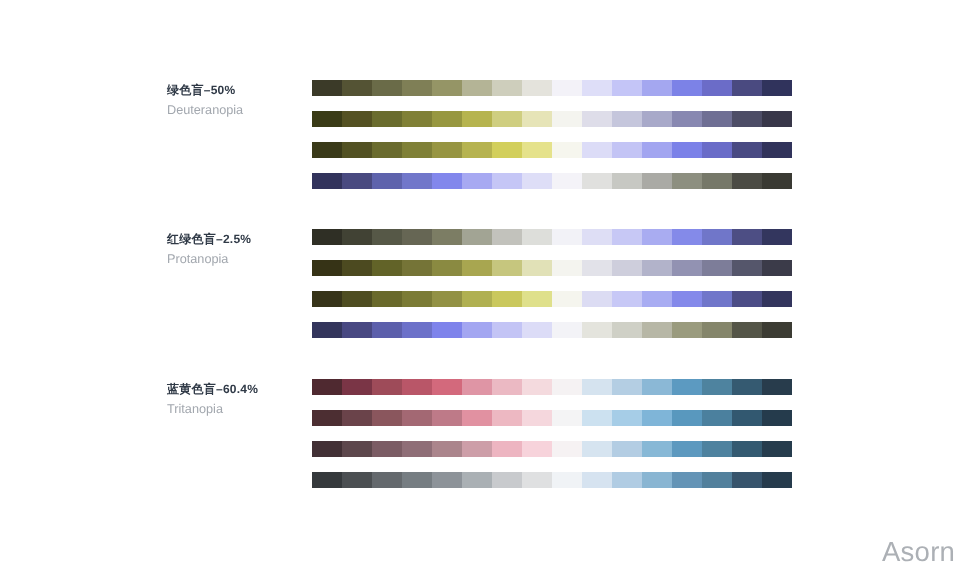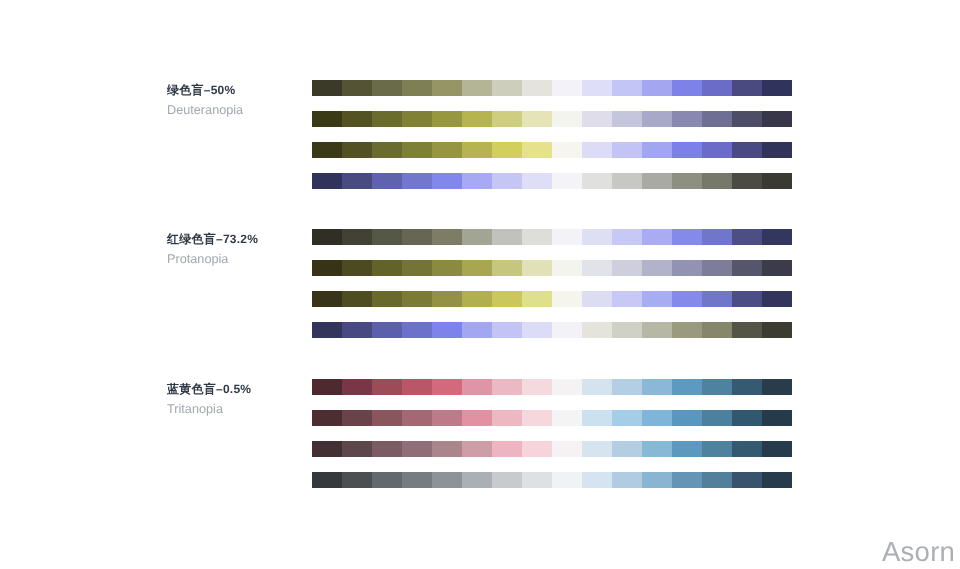--- a/index.html
+++ b/index.html
@@ -96,21 +96,21 @@
         <div class="sw" style="background-color: rgb(170, 170, 165);"></div>
         <div class="sw" style="background-color: rgb(141, 143, 128);"></div>
         <div class="sw" style="background-color: rgb(118, 120, 105);"></div>
         <div class="sw" style="background-color: rgb(75, 75, 68);"></div>
         <div class="sw" style="background-color: rgb(58, 58, 51);"></div>
       </div>
     </div>
   </div>
   <div class="group" style="top:0">
     <div class="label" style="top:233px">
-      <div class="zh">红绿色盲–73.2%</div>
+      <div class="zh">红绿色盲–2.5%</div>
       <div class="en">Protanopia</div>
     </div>
     <div class="bars" style="top:229.2px">
       <div class="bar" style="top:0.0px">
         <div class="sw" style="background-color: rgb(47, 47, 37);"></div>
         <div class="sw" style="background-color: rgb(65, 66, 52);"></div>
         <div class="sw" style="background-color: rgb(86, 88, 71);"></div>
         <div class="sw" style="background-color: rgb(102, 102, 84);"></div>
         <div class="sw" style="background-color: rgb(124, 125, 100);"></div>
         <div class="sw" style="background-color: rgb(162, 164, 148);"></div>
@@ -176,21 +176,21 @@
         <div class="sw" style="background-color: rgb(183, 183, 166);"></div>
         <div class="sw" style="background-color: rgb(154, 155, 126);"></div>
         <div class="sw" style="background-color: rgb(133, 134, 107);"></div>
         <div class="sw" style="background-color: rgb(84, 85, 71);"></div>
         <div class="sw" style="background-color: rgb(60, 60, 51);"></div>
       </div>
     </div>
   </div>
   <div class="group" style="top:0">
     <div class="label" style="top:382.5px">
-      <div class="zh">蓝黄色盲–0.5%</div>
+      <div class="zh">蓝黄色盲–60.4%</div>
       <div class="en">Tritanopia</div>
     </div>
     <div class="bars" style="top:379.0px">
       <div class="bar" style="top:0.0px">
         <div class="sw" style="background-color: rgb(79, 41, 48);"></div>
         <div class="sw" style="background-color: rgb(122, 53, 70);"></div>
         <div class="sw" style="background-color: rgb(158, 75, 89);"></div>
         <div class="sw" style="background-color: rgb(185, 86, 104);"></div>
         <div class="sw" style="background-color: rgb(211, 105, 124);"></div>
         <div class="sw" style="background-color: rgb(223, 149, 165);"></div>

